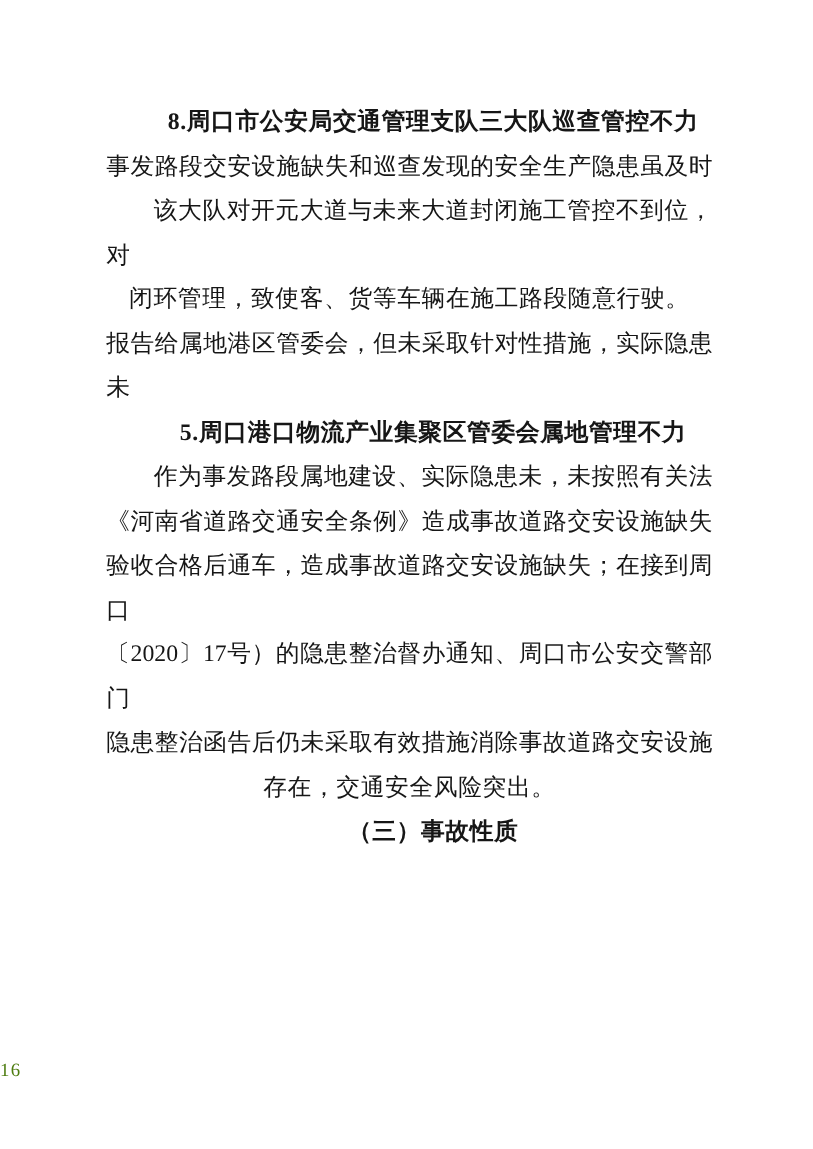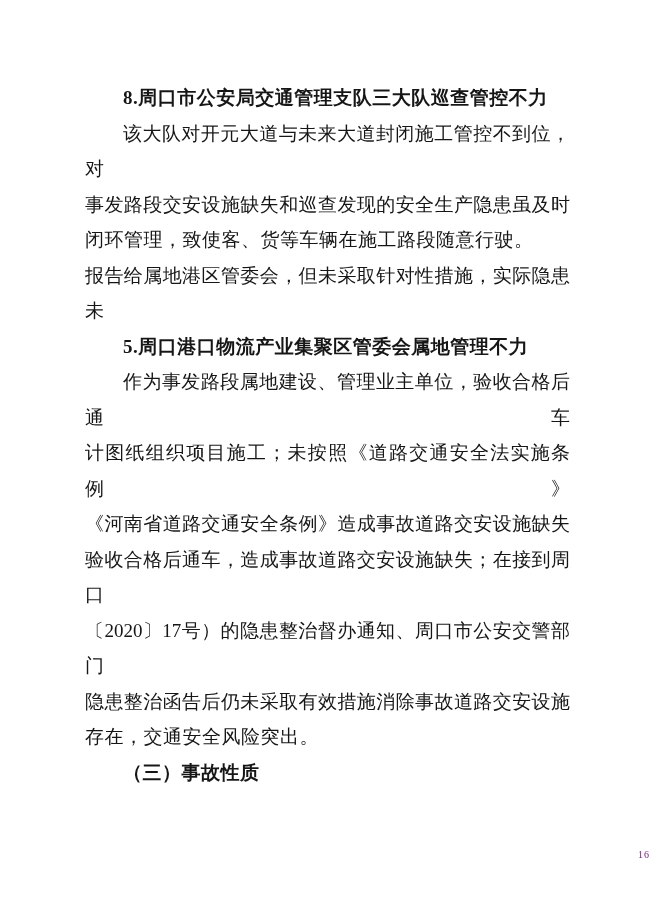--- a/index.html
+++ b/index.html
@@ -19,63 +19,62 @@
   .text-block {
     position: absolute;
     left: 85px;
     top: 80px;
     width: 485px;
   }
   .ln {
     font-size: 19px;
     line-height: 35.5px;
     letter-spacing: 0.5px;
-    text-align: left;
+    text-align: center;
     white-space: normal;
   }
   
   .j {
     letter-spacing: 0;
     text-align: justify;
     text-align-last: justify;
   }
   
   .ind { text-indent: 2em; }
   
   .h-num { font-weight: bold; }
   
   .h-kai { font-weight: bold; }
   .page-number {
     position: absolute;
     top: 849px;
     left: 0;
     width: 100%;
-    text-align: right;
-    font-size: 10px;
+    text-align: left;
+    font-size: 15px;
     letter-spacing: 1px;
-    color: #701a75;
+    color: #4d7c0f;
   }
 </style>
 </head>
 <body>
 
 <div class="page">
   <div class="text-block">
 
     <div class="ln h-num ind">8.周口市公安局交通管理支队三大队巡查管控不力</div>
 
+    <div class="ln j">事发路段交安设施缺失和巡查发现的安全生产隐患虽及时</div>
     <div class="ln j ind">该大队对开元大道与未来大道封闭施工管控不到位，对</div>
-    <div class="ln j">事发路段交安设施缺失和巡查发现的安全生产隐患虽及时</div>
     <div class="ln">闭环管理，致使客、货等车辆在施工路段随意行驶。</div>
     <div class="ln j">报告给属地港区管委会，但未采取针对性措施，实际隐患未</div>
 
     <div class="ln h-num ind">5.周口港口物流产业集聚区管委会属地管理不力</div>
 
-    <div class="ln j ind">作为事发路段属地建设、管理业主单位，验收合格后通车</div>
-    <div class="ln j">计图纸组织项目施工；未按照《道路交通安全法实施条例》</div>
+    <div class="ln j ind">作为事发路段属地建设、实际隐患未，未按照有关法</div>
     <div class="ln j">《河南省道路交通安全条例》造成事故道路交安设施缺失</div>
     <div class="ln j">验收合格后通车，造成事故道路交安设施缺失；在接到周口</div>
     <div class="ln j">〔2020〕17号）的隐患整治督办通知、周口市公安交警部门</div>
     <div class="ln j">隐患整治函告后仍未采取有效措施消除事故道路交安设施</div>
     <div class="ln">存在，交通安全风险突出。</div>
 
     <div class="ln h-kai ind">（三）事故性质</div>
 
   </div>
 

